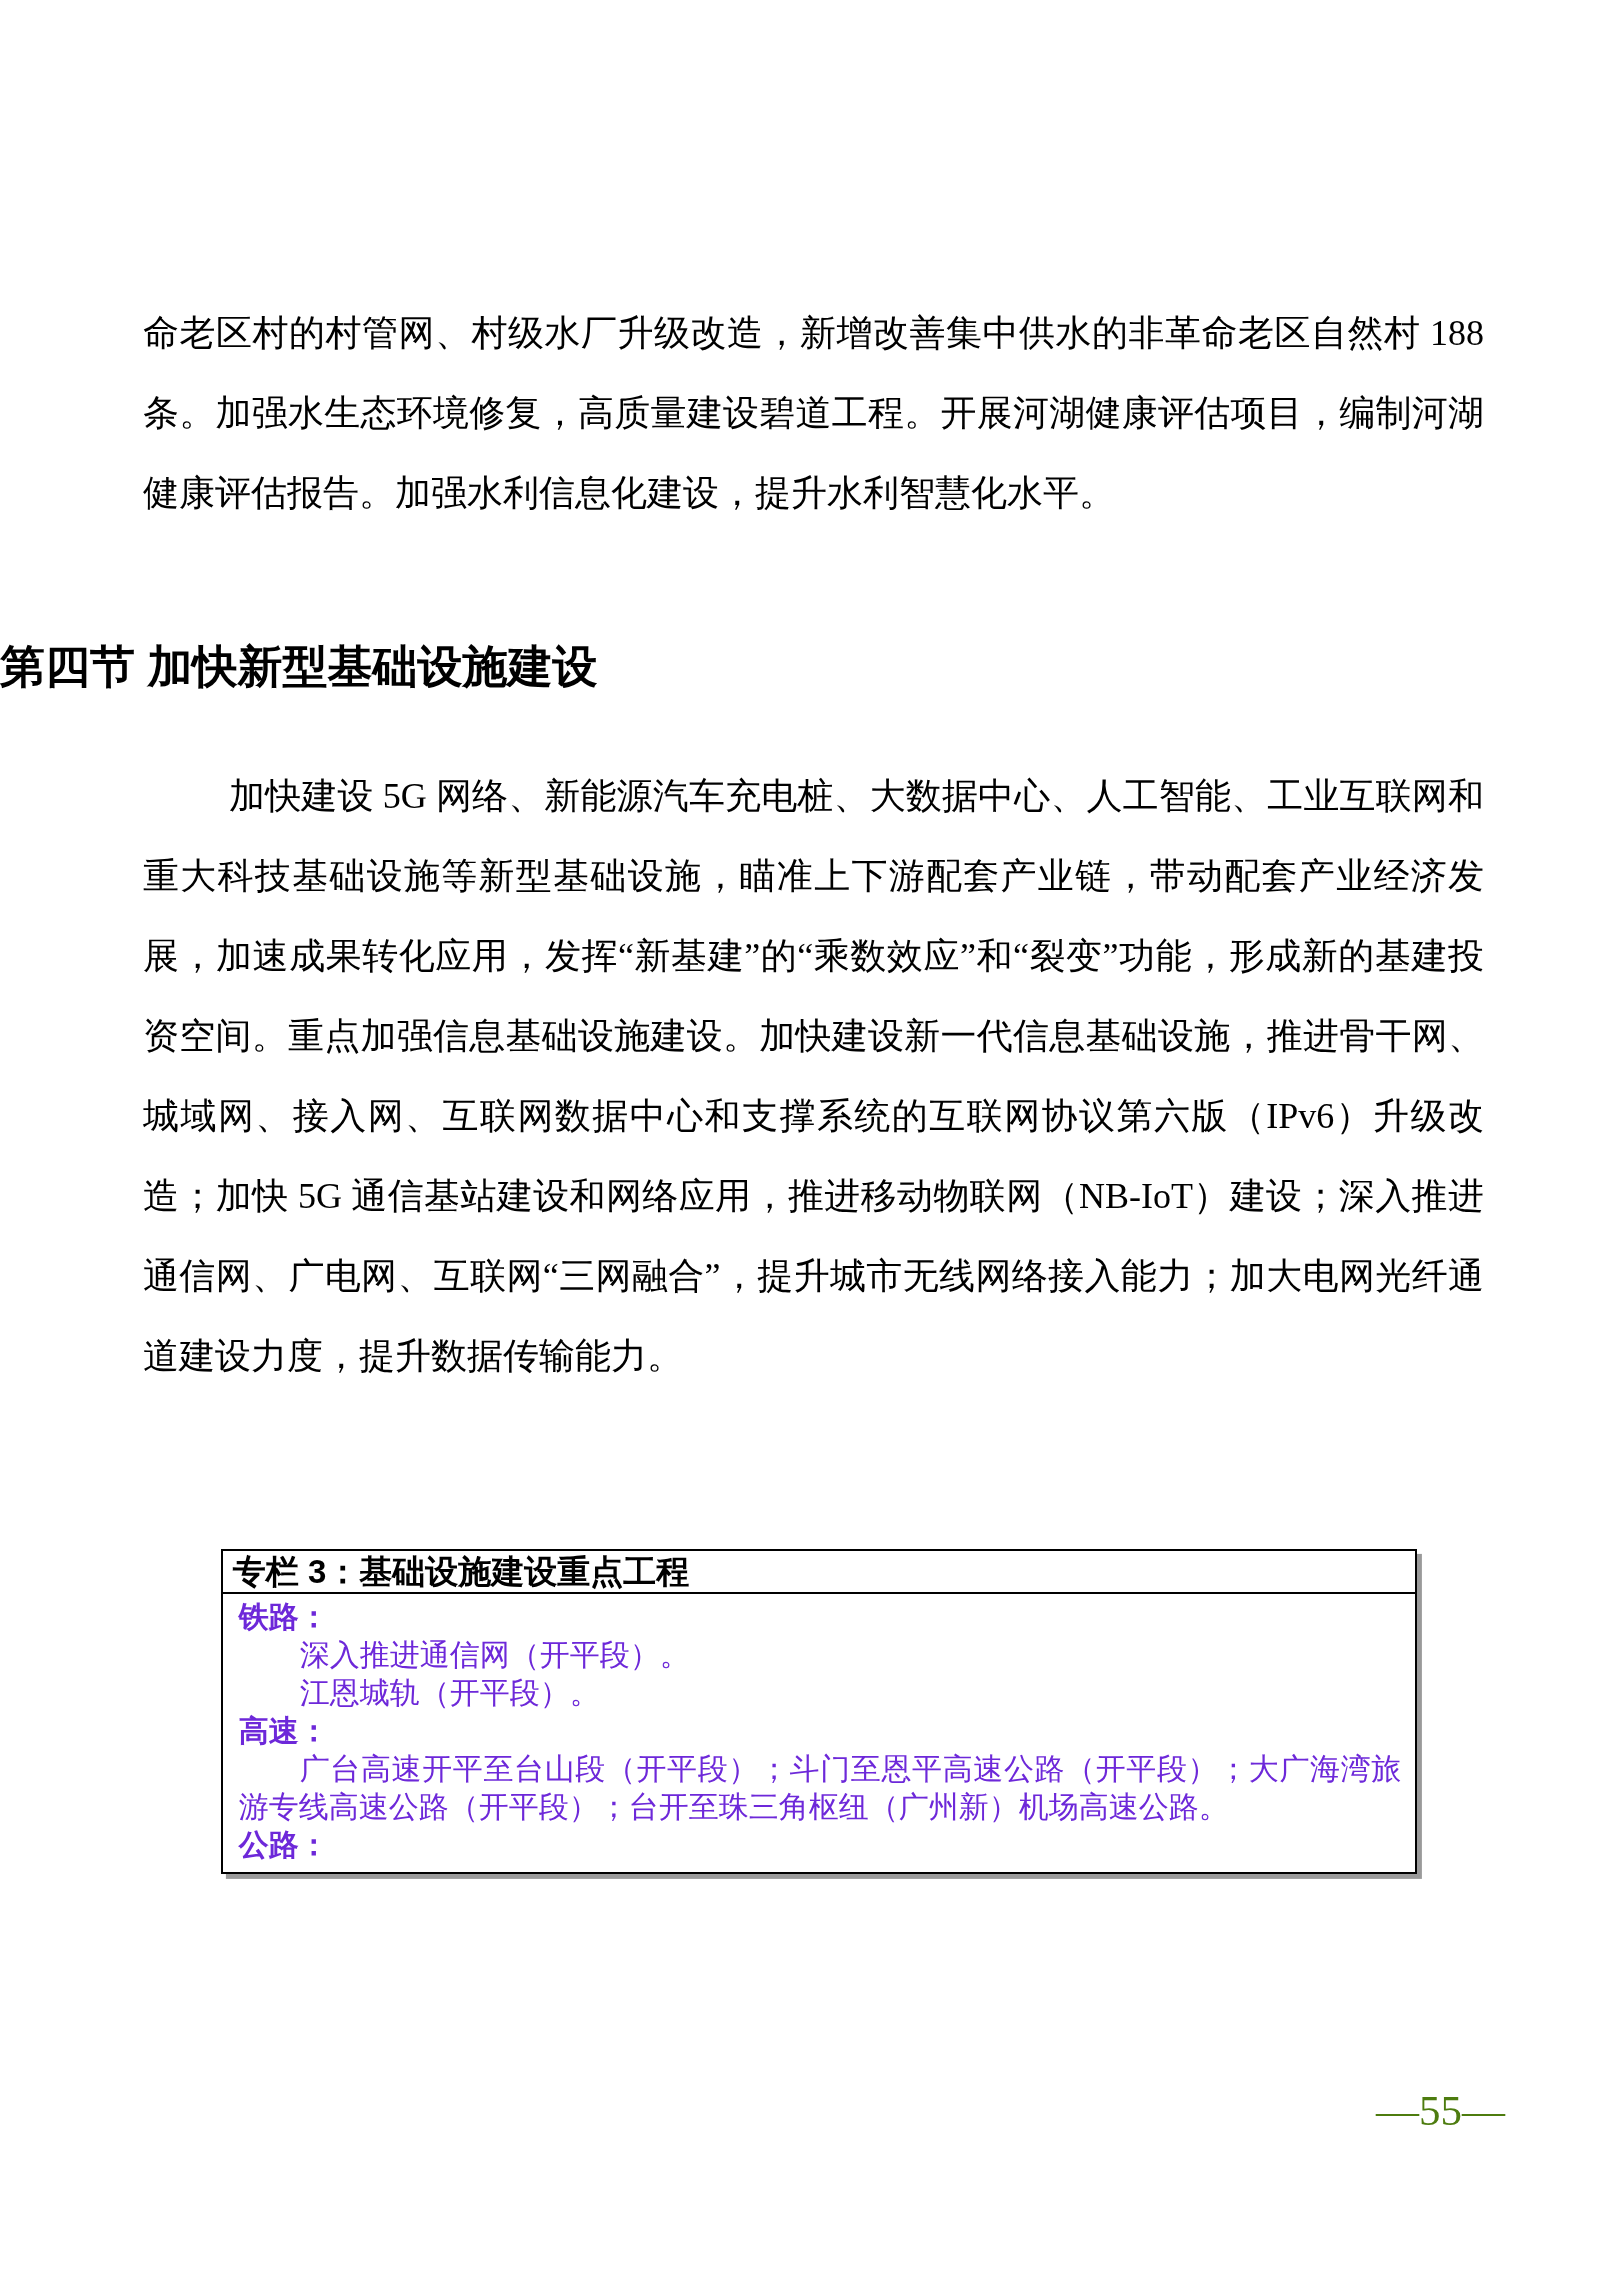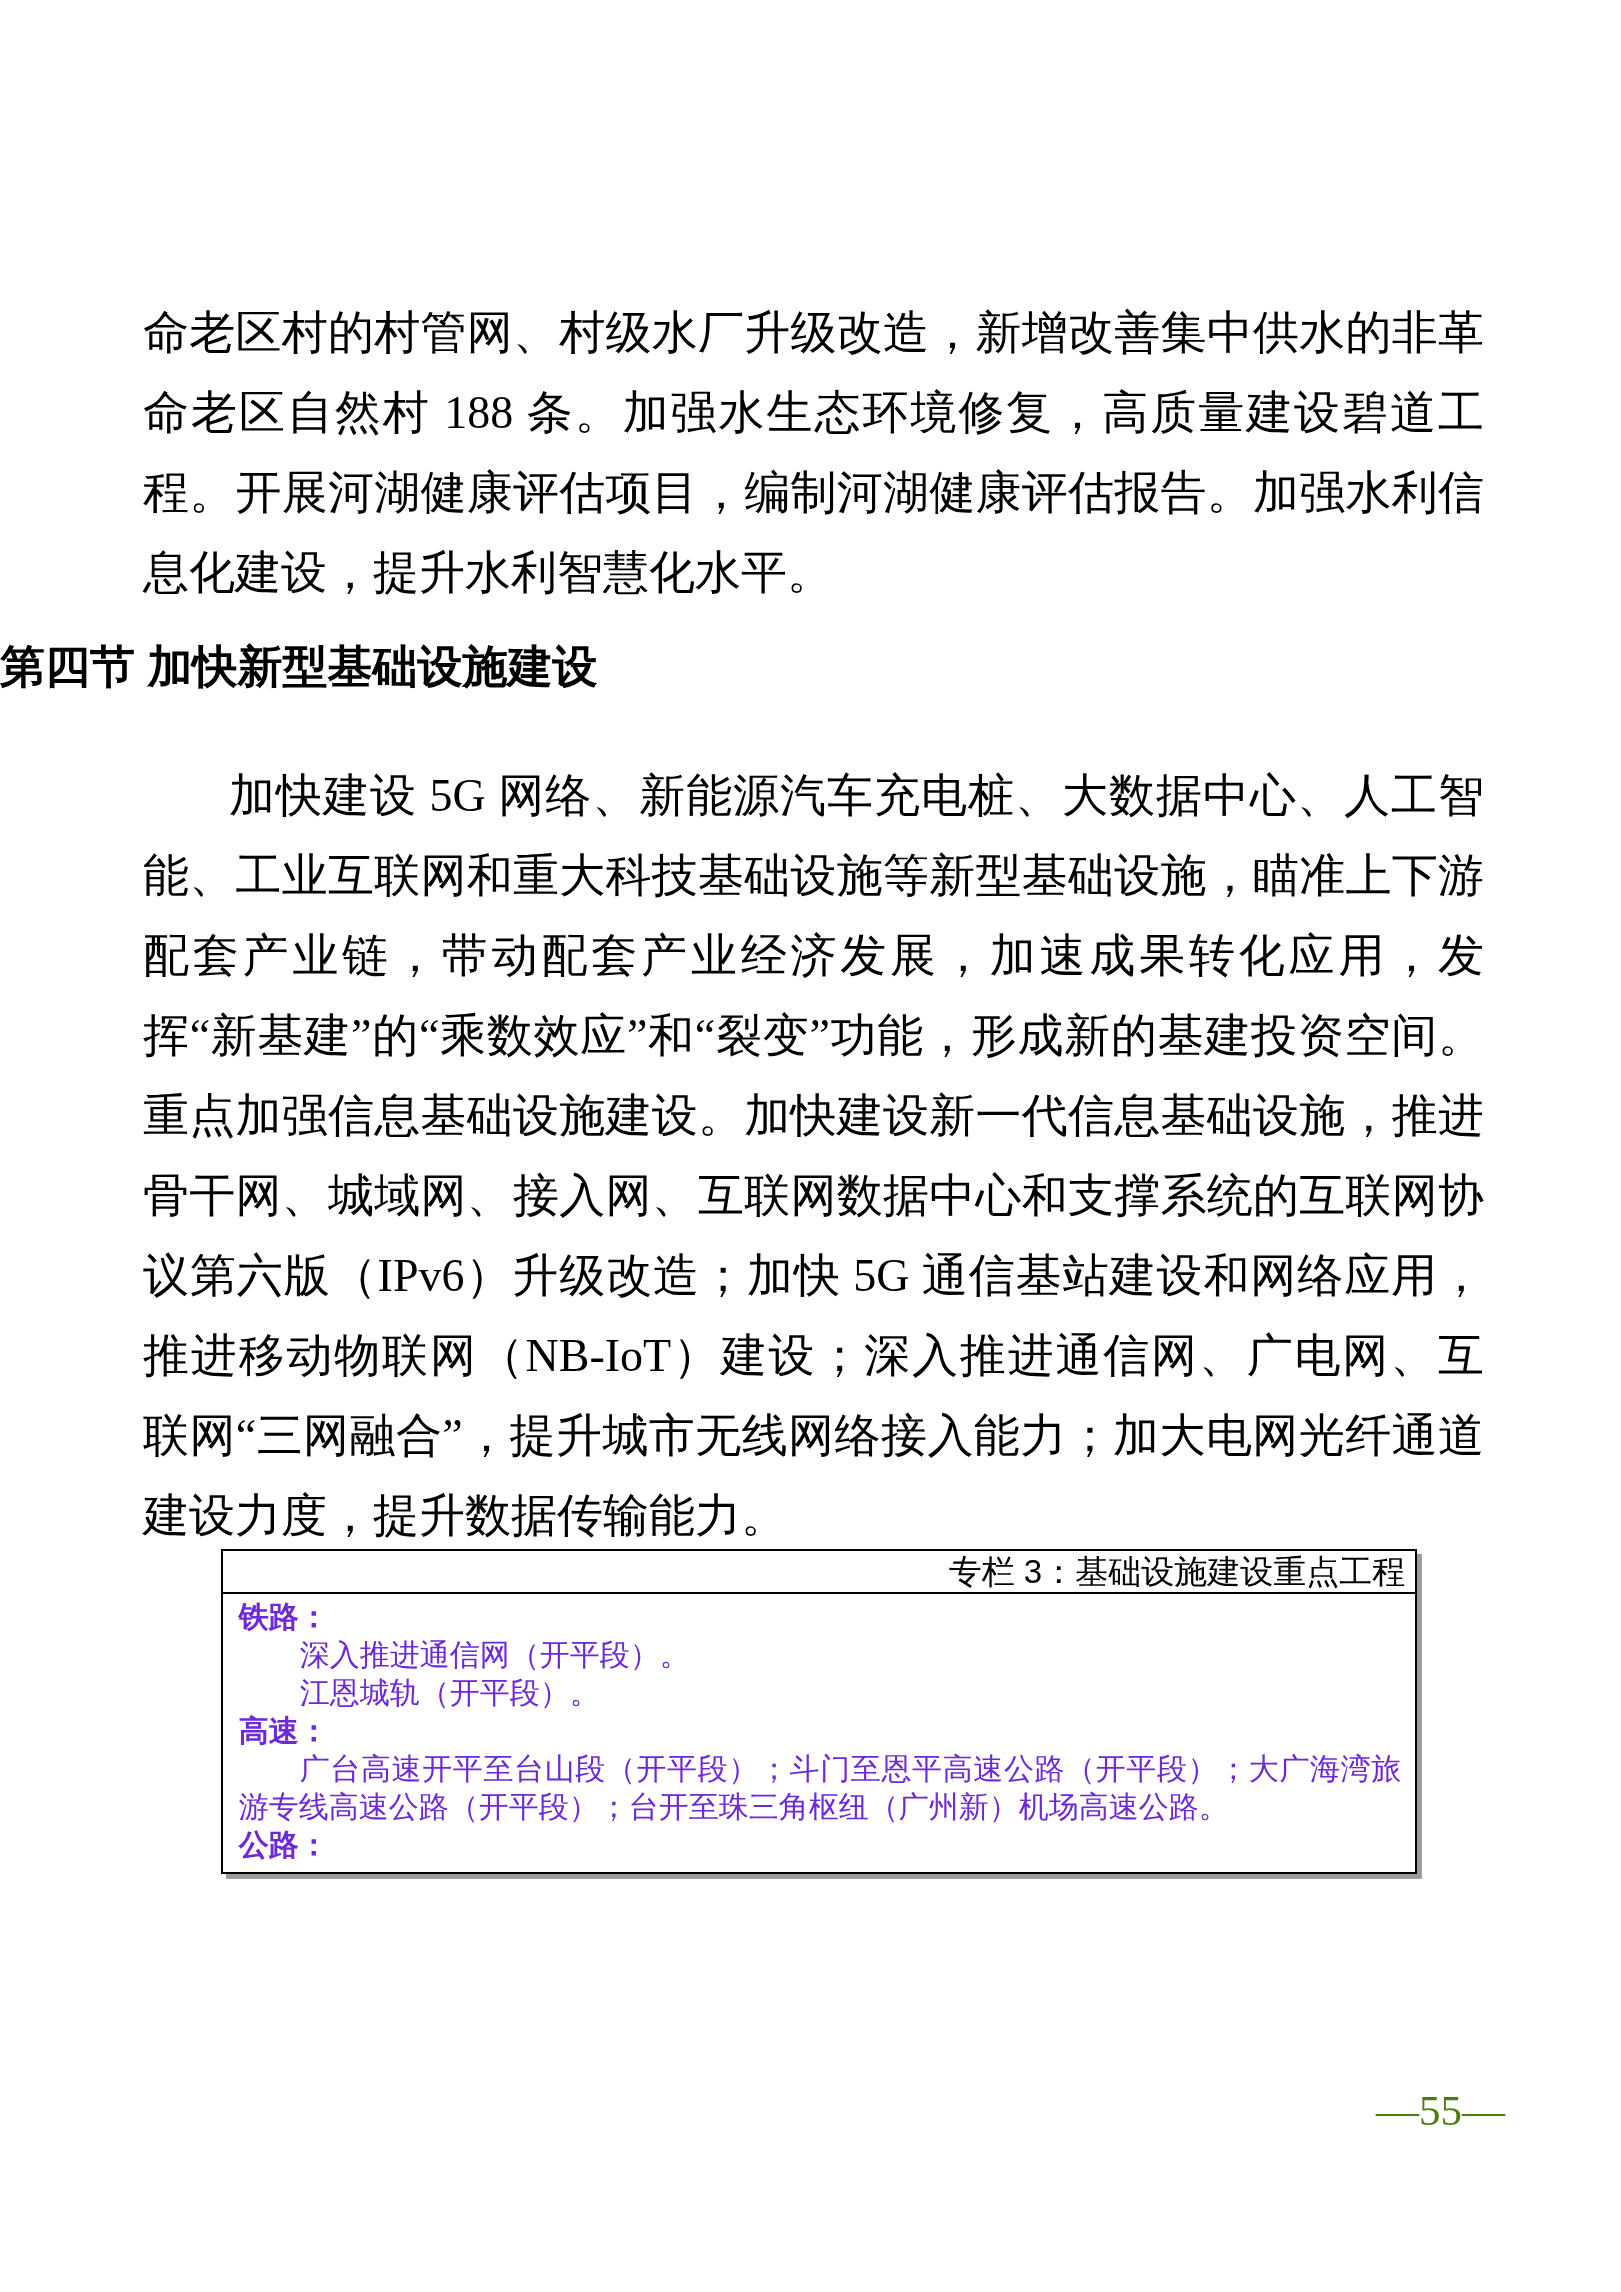--- a/index.html
+++ b/index.html
@@ -14,21 +14,21 @@
     margin: 0 auto;
     background: #ffffff;
     color: #000000;
     overflow: hidden;
   }
   .body-para {
     position: absolute;
     left: 143px;
     width: 1341px;
     font-family: "Liberation Serif", "DejaVu Serif", serif;
-    font-size: 46px;
+    font-size: 36px;
     line-height: 80px;
     text-align: justify;
     text-justify: inter-ideograph;
     color: #000;
   }
   #para-before {
     top: 293px;
   }
   #para-main {
     top: 756px;
@@ -50,23 +50,23 @@
     position: absolute;
     left: 221px;
     top: 1549px;
     width: 1196px;
     box-sizing: border-box;
     border: 2.9px solid #000;
     background: #fff;
     box-shadow: 4.9px 4.9px 0 #9a9a9a;
   }
   .callout-box .box-title {
-    text-align: right;
+    text-align: left;
     font-family: "Liberation Sans", "DejaVu Sans", sans-serif;
-    font-weight: normal;
+    font-weight: bold;
     font-size: 33px;
     line-height: 38px;
     padding: 2px 9.8px 1px 9.8px;
     border-bottom: 2.9px solid #000;
     color: #000;
   }
   .callout-box .box-body {
     padding: 3.9px 13.7px 7.8px 15.7px;
     font-family: "Liberation Serif", "DejaVu Serif", serif;
     font-size: 30px;

